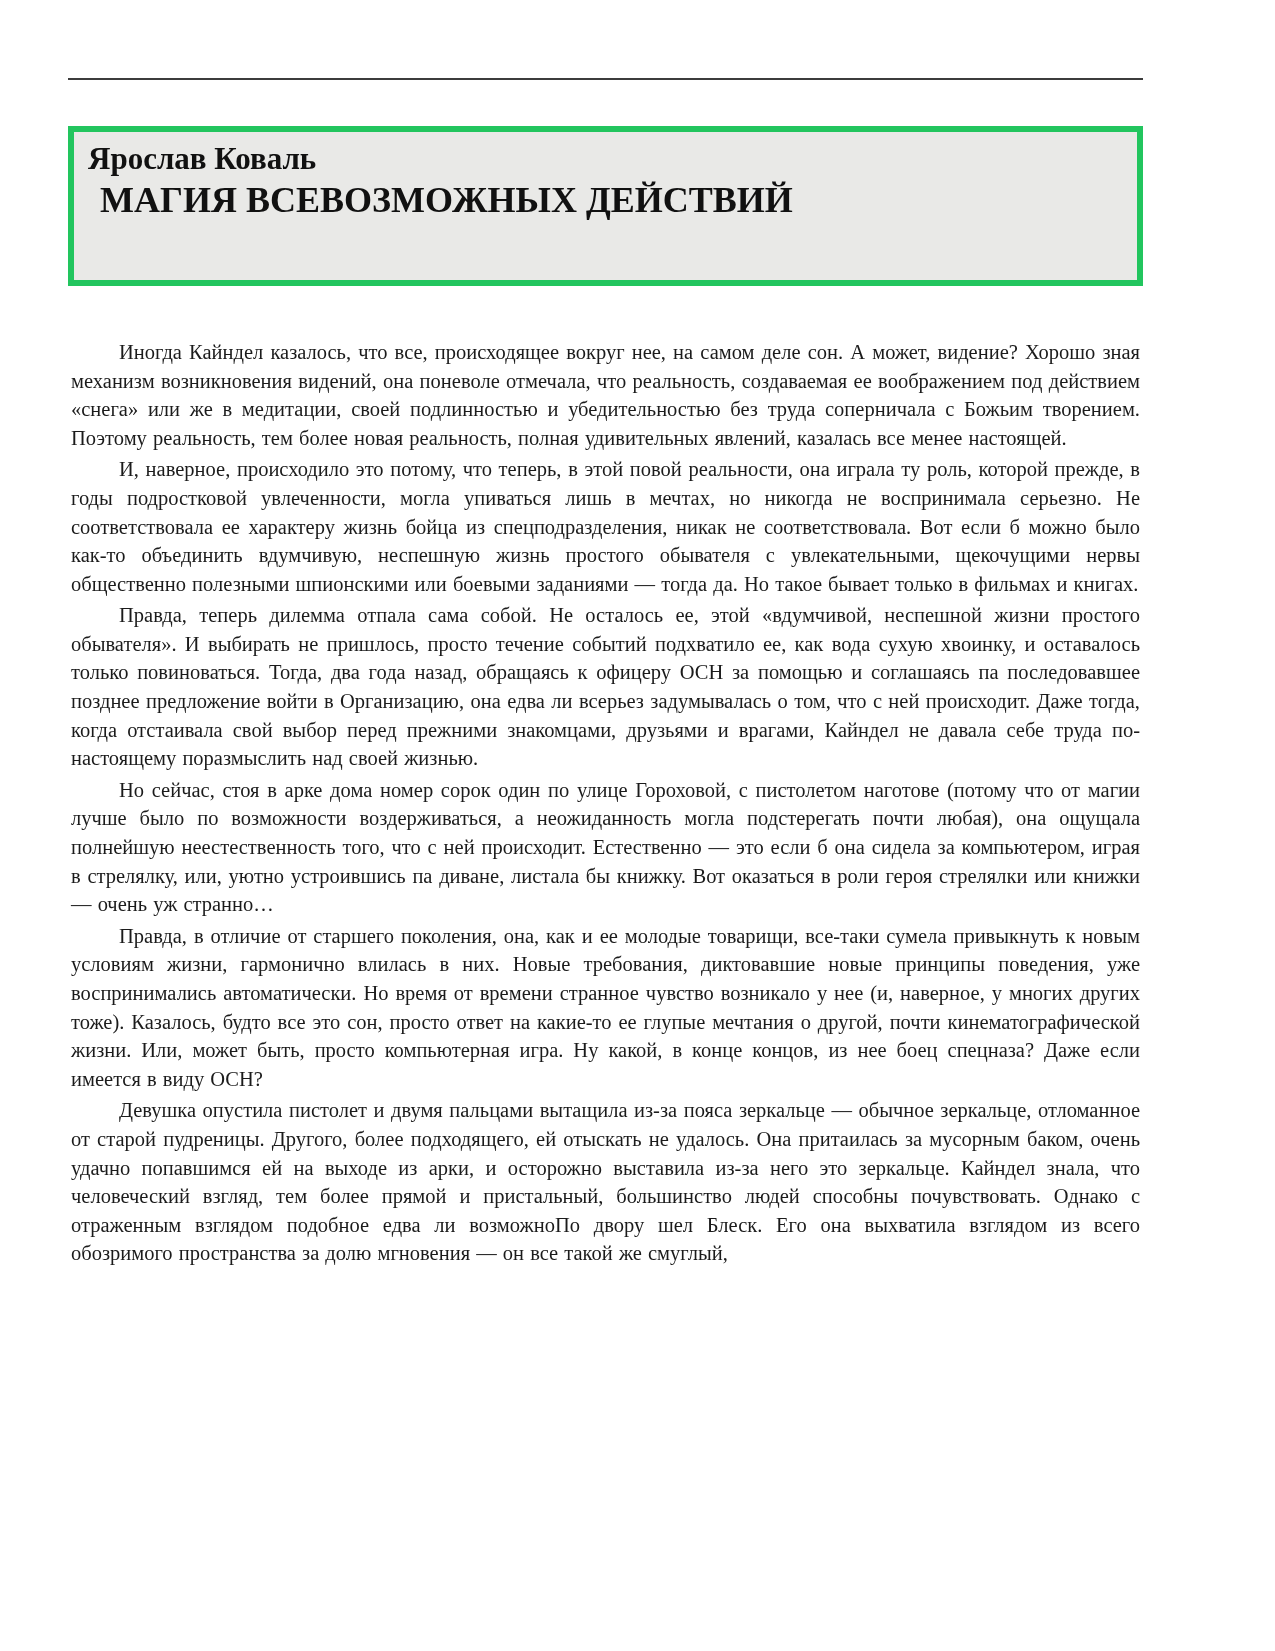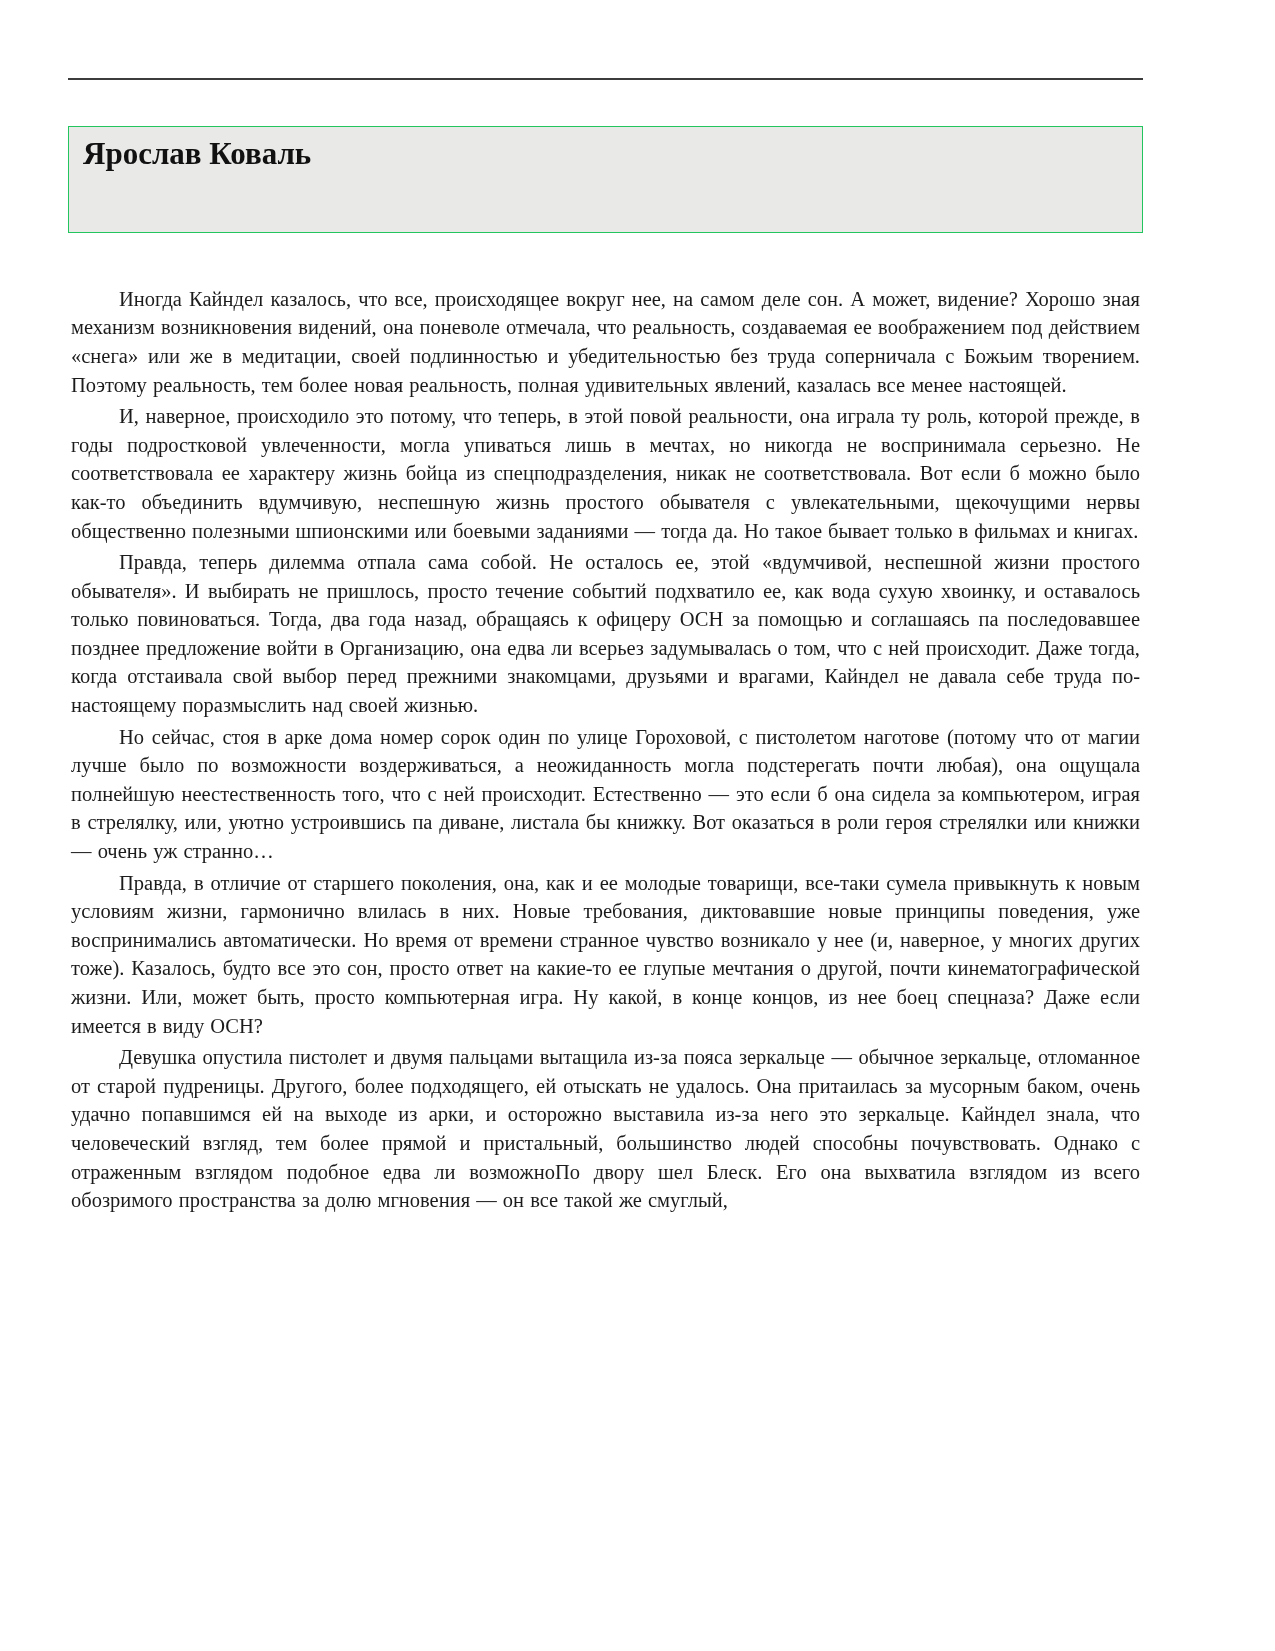--- a/index.html
+++ b/index.html
@@ -17,21 +17,21 @@
   }
 
   .top-rule {
     border: none;
     border-top: 2px solid #3c3c3c;
     margin: 0 0 46px 0;
   }
 
   .header-box {
     background: #e9e9e7;
-    border: 1px solid #22c55e;
+    border: 6px solid #22c55e;
     padding: 8px 14px 58px 14px;
     margin-bottom: 52px;
   }
 
   .author {
     font-size: 31px;
     font-weight: bold;
     line-height: 1.25;
     color: #111111;
   }
@@ -55,20 +55,21 @@
 </style>
 </head>
 <body>
 
 <div class="page">
 
   <hr class="top-rule">
 
   <div class="header-box">
     <div class="author">Ярослав Коваль</div>
+    <div class="title">МАГИЯ ВСЕВОЗМОЖНЫХ ДЕЙСТВИЙ</div>
   </div>
 
   <div class="body-text">
     <p>Иногда Кайндел казалось, что все, происходящее вокруг нее, на самом деле сон. А может, видение? Хорошо зная механизм возникновения видений, она поневоле отмечала, что реальность, создаваемая ее воображением под действием «снега» или же в медитации, своей подлинностью и убедительностью без труда соперничала с Божьим творением. Поэтому реальность, тем более новая реальность, полная удивительных явлений, казалась все менее настоящей.</p>
     <p>И, наверное, происходило это потому, что теперь, в этой повой реальности, она играла ту роль, которой прежде, в годы подростковой увлеченности, могла упиваться лишь в мечтах, но никогда не воспринимала серьезно. Не соответствовала ее характеру жизнь бойца из спецподразделения, никак не соответствовала. Вот если б можно было как-то объединить вдумчивую, неспешную жизнь простого обывателя с увлекательными, щекочущими нервы общественно полезными шпионскими или боевыми заданиями — тогда да. Но такое бывает только в фильмах и книгах.</p>
     <p>Правда, теперь дилемма отпала сама собой. Не осталось ее, этой «вдумчивой, неспешной жизни простого обывателя». И выбирать не пришлось, просто течение событий подхватило ее, как вода сухую хвоинку, и оставалось только повиноваться. Тогда, два года назад, обращаясь к офицеру ОСН за помощью и соглашаясь па последовавшее позднее предложение войти в Организацию, она едва ли всерьез задумывалась о том, что с ней происходит. Даже тогда, когда отстаивала свой выбор перед прежними знакомцами, друзьями и врагами, Кайндел не давала себе труда по-настоящему поразмыслить над своей жизнью.</p>
     <p>Но сейчас, стоя в арке дома номер сорок один по улице Гороховой, с пистолетом наготове (потому что от магии лучше было по возможности воздерживаться, а неожиданность могла подстерегать почти любая), она ощущала полнейшую неестественность того, что с ней происходит. Естественно — это если б она сидела за компьютером, играя в стрелялку, или, уютно устроившись па диване, листала бы книжку. Вот оказаться в роли героя стрелялки или книжки — очень уж странно…</p>
     <p>Правда, в отличие от старшего поколения, она, как и ее молодые товарищи, все-таки сумела привыкнуть к новым условиям жизни, гармонично влилась в них. Новые требования, диктовавшие новые принципы поведения, уже воспринимались автоматически. Но время от времени странное чувство возникало у нее (и, наверное, у многих других тоже). Казалось, будто все это сон, просто ответ на какие-то ее глупые мечтания о другой, почти кинематографической жизни. Или, может быть, просто компьютерная игра. Ну какой, в конце концов, из нее боец спецназа? Даже если имеется в виду ОСН?</p>
     <p>Девушка опустила пистолет и двумя пальцами вытащила из-за пояса зеркальце — обычное зеркальце, отломанное от старой пудреницы. Другого, более подходящего, ей отыскать не удалось. Она притаилась за мусорным баком, очень удачно попавшимся ей на выходе из арки, и осторожно выставила из-за него это зеркальце. Кайндел знала, что человеческий взгляд, тем более прямой и пристальный, большинство людей способны почувствовать. Однако с отраженным взглядом подобное едва ли возможноПо двору шел Блеск. Его она выхватила взглядом из всего обозримого пространства за долю мгновения — он все такой же смуглый,</p>
   </div>

